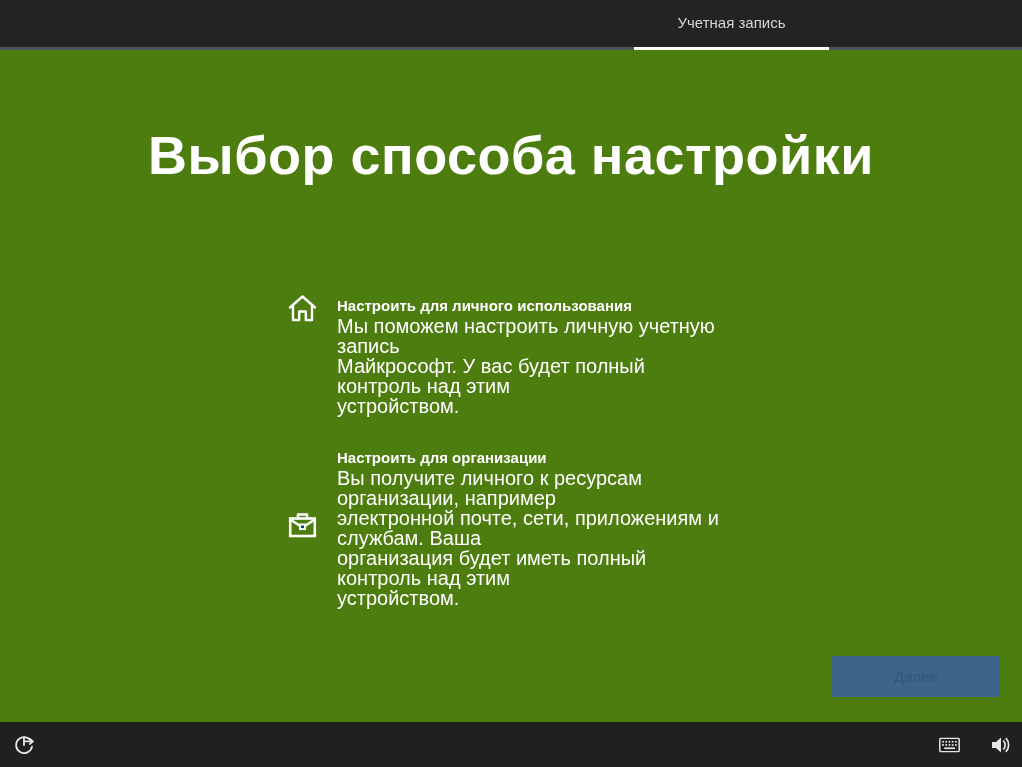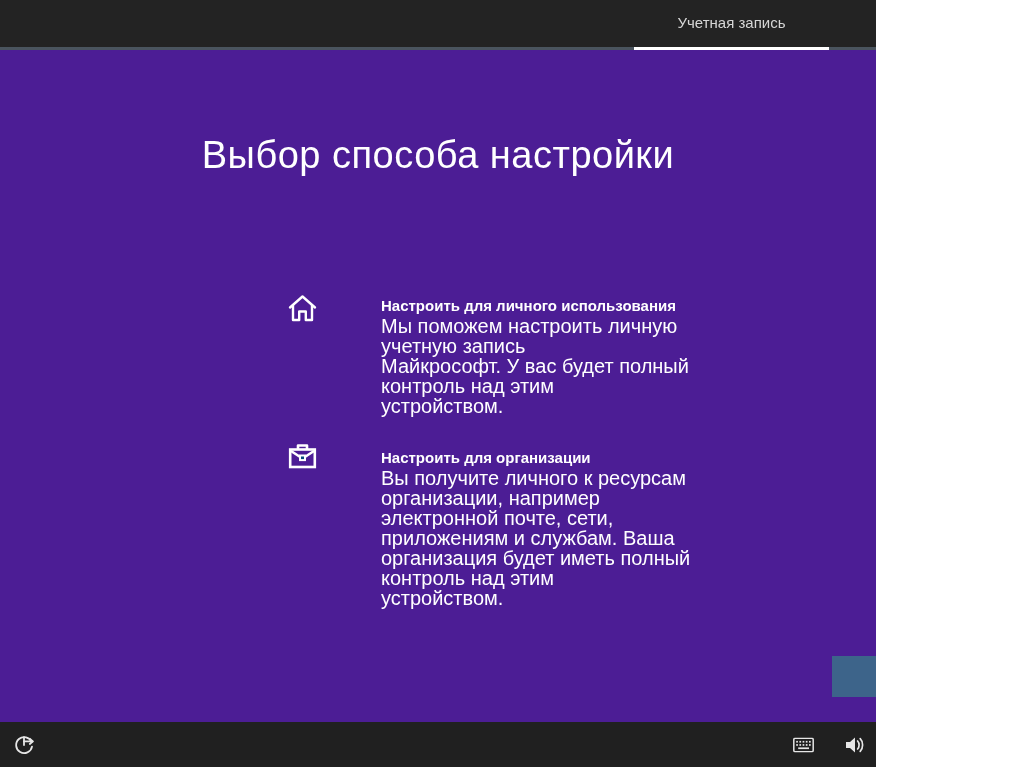--- a/index.html
+++ b/index.html
@@ -1,22 +1,22 @@
 <!DOCTYPE html>
 <html><head>
 <meta charset="utf-8">
 <style>
   * { margin: 0; padding: 0; box-sizing: border-box; }
   html, body { width: 1022px; height: 767px; }
   body { font-family: "Liberation Sans", sans-serif; }
   .screen {
     position: relative;
-    width: 876px;
+    width: 1022px;
     height: 767px;
-    background: #4c1d95;
+    background: #4d7c0f;
     overflow: hidden;
   }
 
   
   .topbar {
     position: absolute;
     top: 0; left: 0;
     width: 100%;
     height: 50px;
     background: #232323;
@@ -52,43 +52,43 @@
   }
 
   
   .page-title {
     position: absolute;
     top: 125px;
     left: 0;
     width: 100%;
     text-align: center;
     color: #ffffff;
-    font-size: 38px;
-    font-weight: 400;
+    font-size: 54px;
+    font-weight: 700;
     line-height: 60px;
     letter-spacing: 0.5px;
   }
 
   
   .options {
     position: absolute;
     left: 287px;
     top: 296px;
     width: 440px;
   }
   .option-row { display: flex; align-items: flex-start; }
-  .option-row + .option-row { margin-top: 32px; }
+  .option-row + .option-row { margin-top: 32px; align-items: center; }
   .option-icon {
     flex: 0 0 31px;
     margin-right: 19px;
   }
   .option-icon svg { display: block; }
   .option-icon.home svg { margin-top: -3px; }
   .option-icon.briefcase svg { margin-top: -6px; }
-  .option-text { width: 404px; margin-left: 44px; }
+  .option-text { width: 404px; }
   .option-title {
     color: #ffffff;
     font-size: 15px;
     font-weight: 700;
     line-height: 20px;
   }
   .option-desc {
     color: #ffffff;
     font-size: 20px;
     line-height: 20px;

